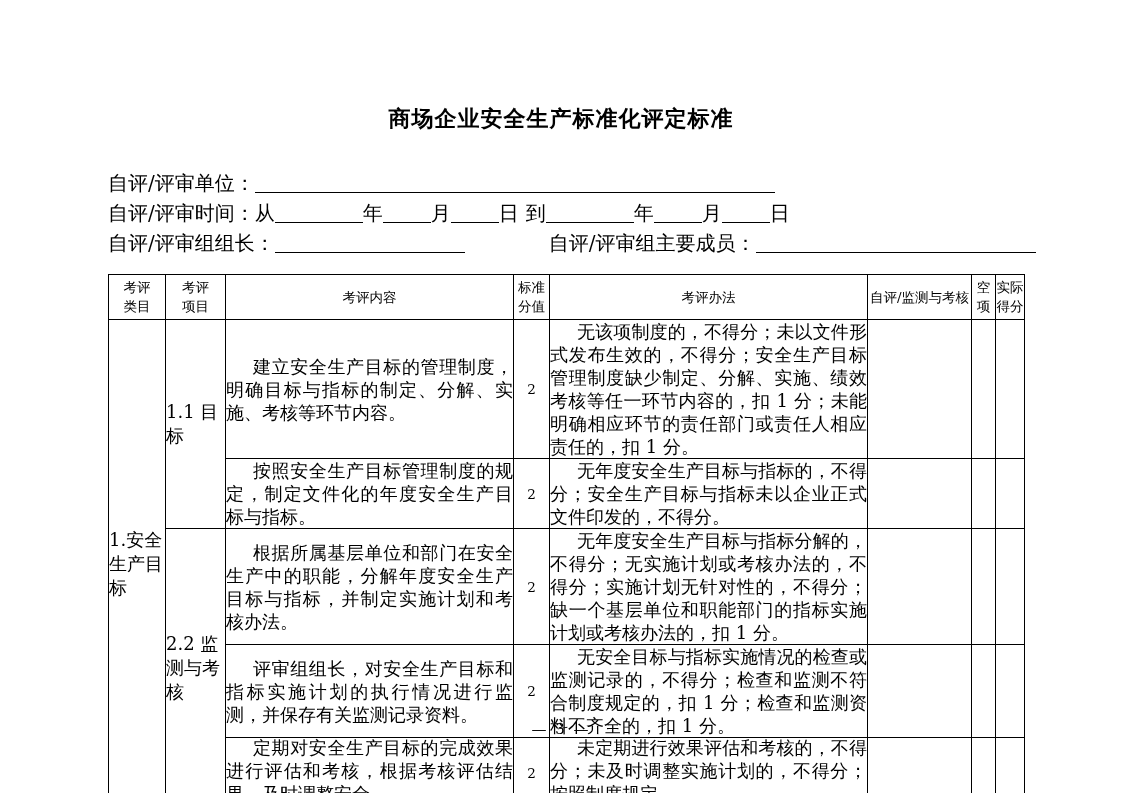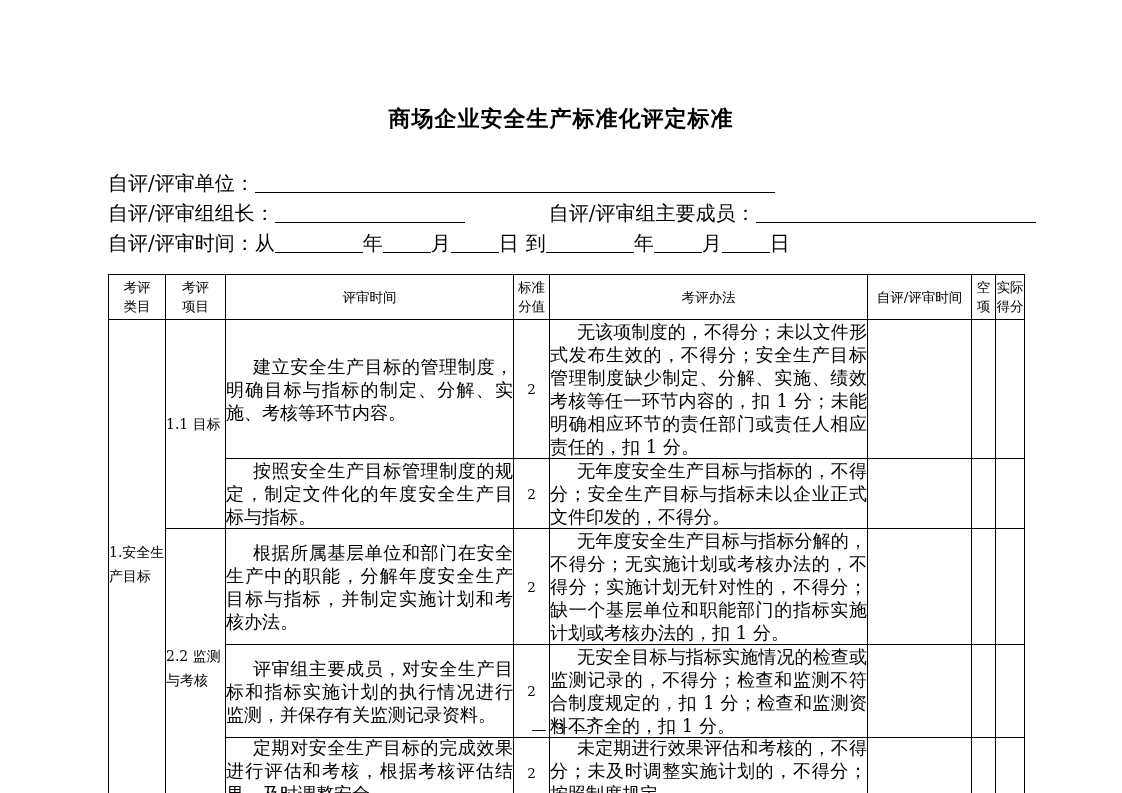--- a/index.html
+++ b/index.html
@@ -95,21 +95,21 @@
   .c-pts  { width: 36px; }
   .c-meth { width: 318px; }
   .c-desc { width: 104px; }
   .c-empty{ width: 24px; }
   .c-score{ width: 29px; }
 
   .hdr-stack { display: block; line-height: 19px; }
 
   .cell-cat, .cell-item {
     text-align: left;
-    font-size: 14px;
+    font-size: 18px;
     line-height: 24px;
     padding: 0 6px;
   }
   .cell-item-txt { text-align: justify; text-align-last: justify; }
 
   .cell-text {
     text-align: justify;
     font-size: 18px;
     line-height: 23px;
     padding: 5px 7px 5px 7px;
@@ -149,25 +149,25 @@
 
   <div class="doc-title">商场企业安全生产标准化评定标准</div>
 
   <div class="form-block">
 
     <div class="form-line">
       <span class="f-lbl">自评/评审单位：</span><span class="rule rule-unit"></span>
     </div>
 
     <div class="form-line">
+      <span class="f-lbl">自评/评审时间：从</span><span class="rule rule-yr"></span><span>年</span><span class="rule rule-mo"></span><span>月</span><span class="rule rule-dy"></span><span>日</span><span class="sp"></span><span>到</span><span class="rule rule-yr"></span><span>年</span><span class="rule rule-mo"></span><span>月</span><span class="rule rule-dy"></span><span>日</span>
+    </div>
+
+    <div class="form-line">
       <span class="f-lbl">自评/评审组组长：</span><span class="rule rule-leader"></span><span class="gap-wide"></span><span class="f-lbl">自评/评审组主要成员：</span><span class="rule rule-member"></span>
-    </div>
-
-    <div class="form-line">
-      <span class="f-lbl">自评/评审时间：从</span><span class="rule rule-yr"></span><span>年</span><span class="rule rule-mo"></span><span>月</span><span class="rule rule-dy"></span><span>日</span><span class="sp"></span><span>到</span><span class="rule rule-yr"></span><span>年</span><span class="rule rule-mo"></span><span>月</span><span class="rule rule-dy"></span><span>日</span>
     </div>
 
   </div>
 
   <table class="eval-table">
     <colgroup>
       <col class="c-cat">
         <col class="c-item">
         <col class="c-cont">
         <col class="c-pts">
@@ -180,31 +180,31 @@
       <tr>
         <th>
           <span class="hdr-stack">考评</span>
           <span class="hdr-stack">类目</span>
         </th>
         <th>
           <span class="hdr-stack">考评</span>
           <span class="hdr-stack">项目</span>
         </th>
         <th>
-          <span class="hdr-stack">评审时间</span>
+          <span class="hdr-stack">考评内容</span>
         </th>
         <th>
           <span class="hdr-stack">标准</span>
           <span class="hdr-stack">分值</span>
         </th>
         <th>
           <span class="hdr-stack">考评办法</span>
         </th>
         <th>
-          <span class="hdr-stack">自评/评审时间</span>
+          <span class="hdr-stack">自评/监测与考核</span>
         </th>
         <th>
           <span class="hdr-stack">空</span>
           <span class="hdr-stack">项</span>
         </th>
         <th>
           <span class="hdr-stack">实际</span>
           <span class="hdr-stack">得分</span>
         </th>
       </tr>
@@ -235,21 +235,21 @@
           <span class="cell-item-txt">2.2 监测与考核</span>
         </td>
         <td class="cell-text">根据所属基层单位和部门在安全生产中的职能，分解年度安全生产目标与指标，并制定实施计划和考核办法。</td>
         <td class="cell-pts">2</td>
         <td class="cell-text">无年度安全生产目标与指标分解的，不得分；无实施计划或考核办法的，不得分；实施计划无针对性的，不得分；缺一个基层单位和职能部门的指标实施计划或考核办法的，扣 1 分。</td>
         <td class="cell-blank"></td>
         <td class="cell-blank"></td>
         <td class="cell-blank"></td>
       </tr>
       <tr class="r4">
-        <td class="cell-text">评审组主要成员，对安全生产目标和指标实施计划的执行情况进行监测，并保存有关监测记录资料。</td>
+        <td class="cell-text">评审组组长，对安全生产目标和指标实施计划的执行情况进行监测，并保存有关监测记录资料。</td>
         <td class="cell-pts">2</td>
         <td class="cell-text">无安全目标与指标实施情况的检查或监测记录的，不得分；检查和监测不符合制度规定的，扣 1 分；检查和监测资料不齐全的，扣 1 分。</td>
         <td class="cell-blank"></td>
         <td class="cell-blank"></td>
         <td class="cell-blank"></td>
       </tr>
       <tr class="r5">
         <td class="cell-text">定期对安全生产目标的完成效果进行评估和考核，根据考核评估结果，及时调整安全</td>
         <td class="cell-pts">2</td>
         <td class="cell-text">未定期进行效果评估和考核的，不得分；未及时调整实施计划的，不得分；按照制度规定</td>

